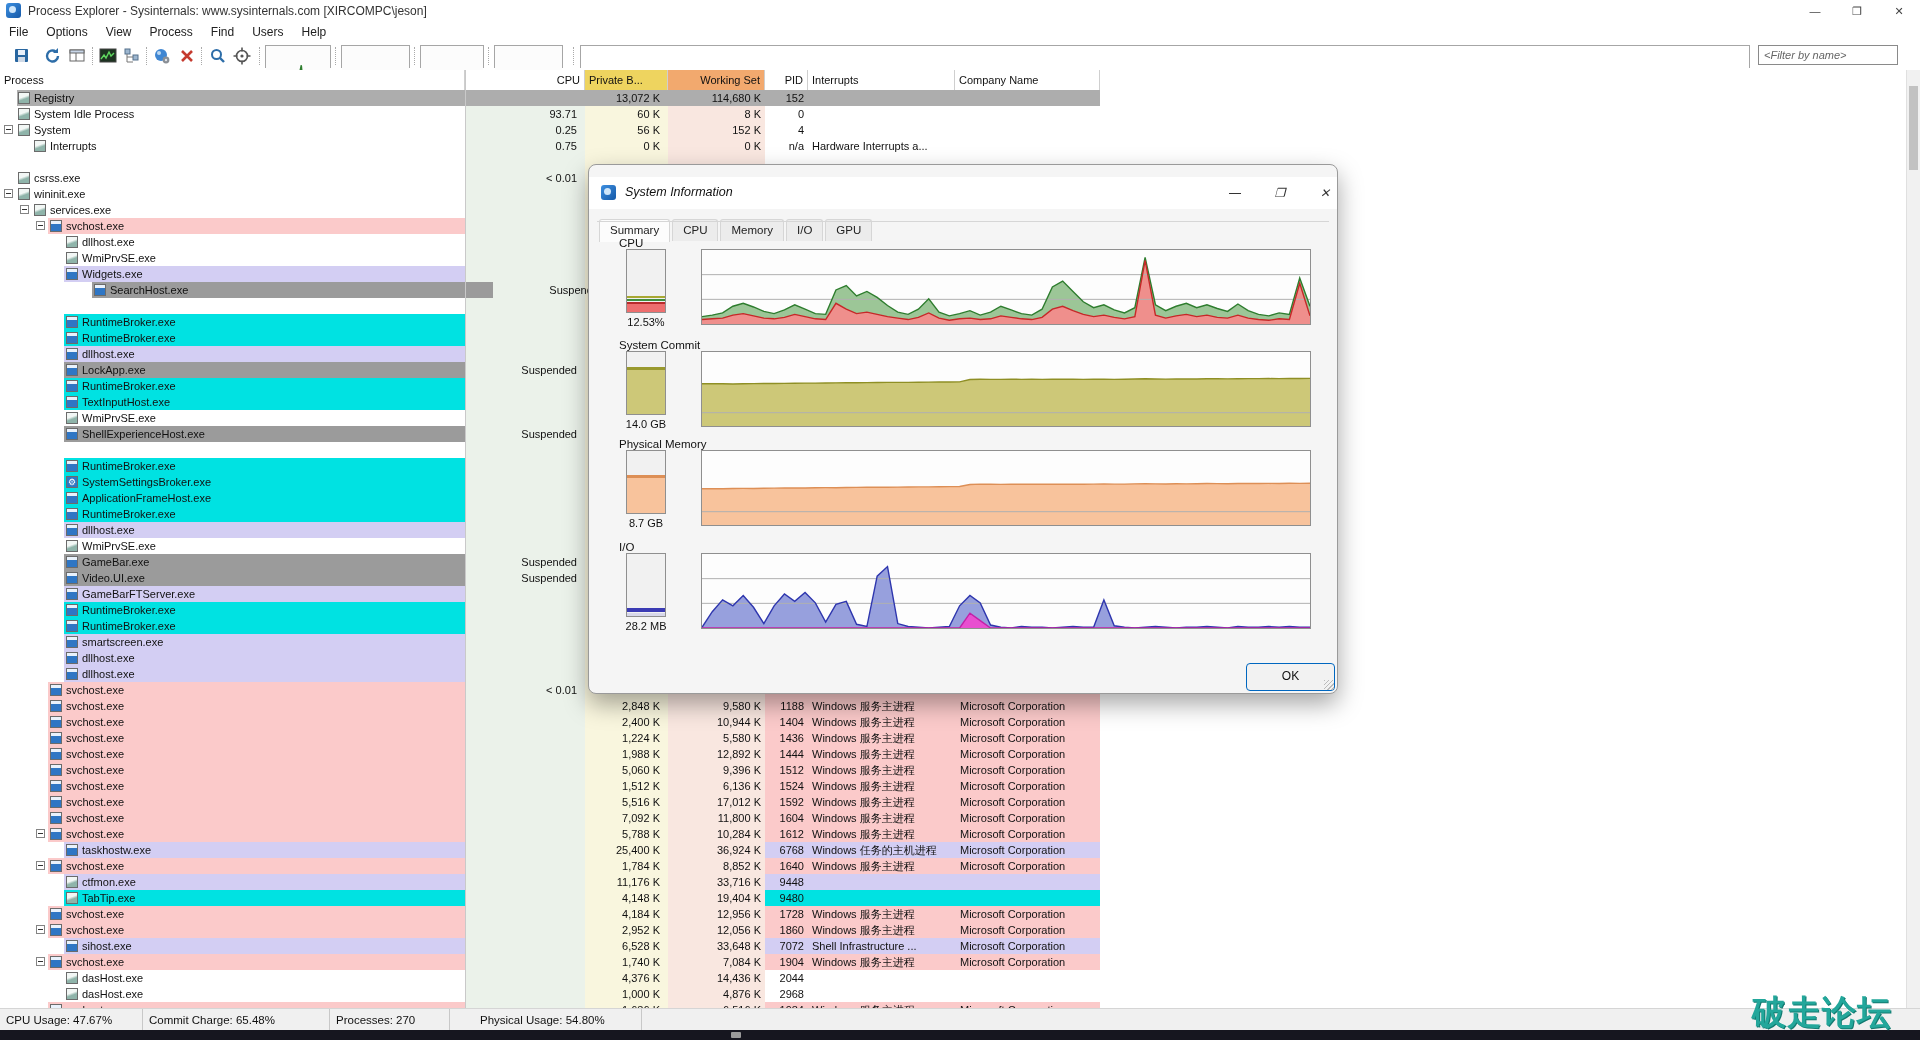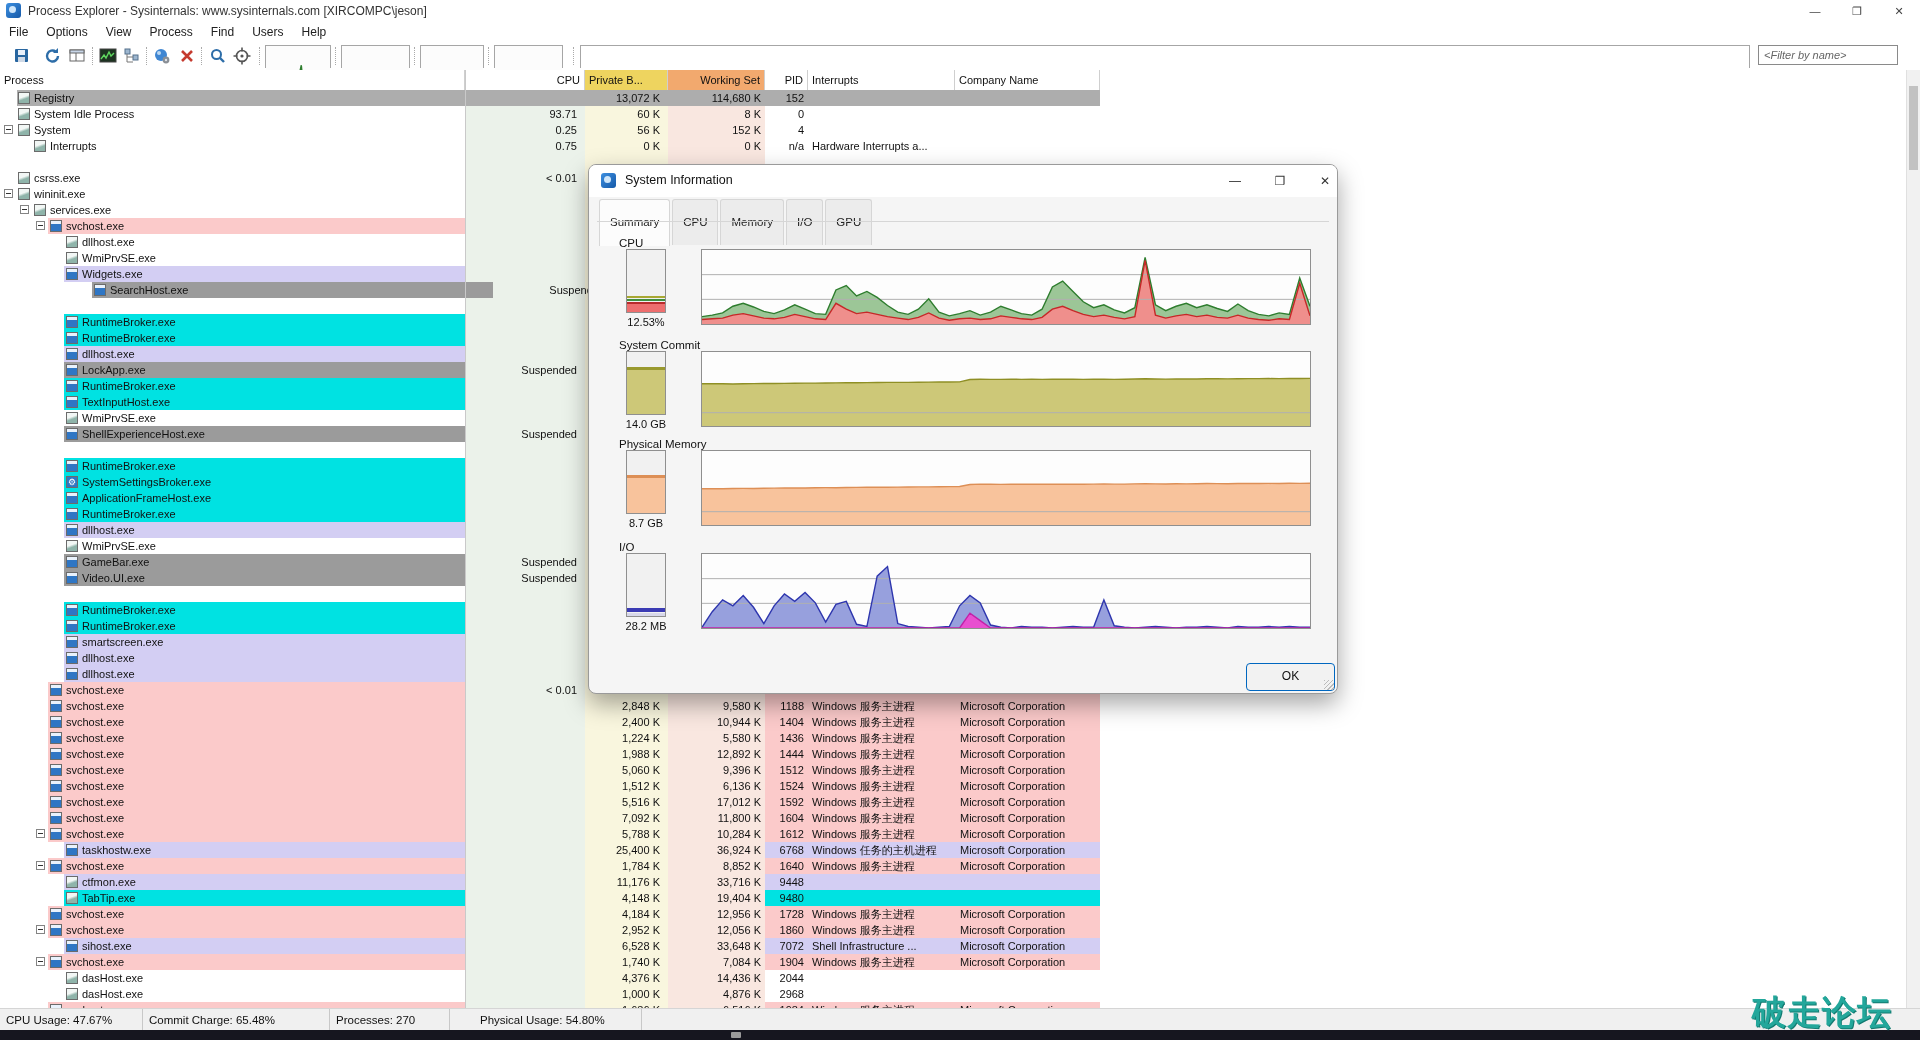--- a/index.html
+++ b/index.html
@@ -44,28 +44,28 @@
   #taskbar{left:0;top:1030px;width:1920px;height:10px;background:#16161f;}
   #taskbar-icon{left:731px;top:1032px;width:10px;height:6px;background:#9a9a9a;border-radius:1px;}
   #watermark{left:1752px;top:990px;font-size:34px;font-weight:bold;color:#23a79b;letter-spacing:1px;
              text-shadow:1px 1px 0 #127a70;z-index:60;}
   
   #vscroll{left:1906px;top:70px;width:14px;height:938px;background:#f1f1f1;border-left:1px solid #e0e0e0;}
   #vthumb{left:2px;top:16px;width:9px;height:84px;background:#c2c2c2;position:absolute;}
   
   #dialog{left:588px;top:164px;width:750px;height:530px;background:#f5f5f5;border:1px solid #9a9a9a;
           border-radius:8px;box-shadow:0 10px 24px rgba(0,0,0,.35);z-index:40;overflow:hidden;box-sizing:border-box;}
-  #dlg-titlebar{left:0;top:0;width:100%;height:32px;background:#fff;}
+  #dlg-titlebar{left:0;top:12px;width:100%;height:32px;background:#fff;font-style:italic;}
   #dlg-icon{left:12px;top:8px;width:15px;height:15px;background:linear-gradient(135deg,#3d8fe0,#1559a8);border-radius:3px;}
   #dlg-icon:after{content:"";position:absolute;left:3px;top:3px;width:7px;height:7px;border-radius:50%;background:#cfe6fa;}
   #dlg-title{left:36px;top:8px;font-size:12.5px;color:#111;}
   .dlg-winbtn{top:4px;width:24px;height:24px;text-align:center;line-height:24px;font-size:12px;color:#333;}
   #dlg-tabs{left:10px;top:34px;height:22px;font-size:11.5px;}
-  .tab{display:inline-block;height:21px;line-height:21px;padding:12px 10px;border:1px solid #d6d6d6;border-bottom:none;
-       background:#ececec;margin-right:2px;border-radius:3px 3px 0 0;color:#222;}
+  .tab{display:inline-block;height:21px;line-height:21px;padding:0 10px;border:1px solid #d6d6d6;border-bottom:none;
+       background:#ececec;margin-right:2px;border-radius:3px 3px 0 0;color:#222;margin-top:20px;}
   .tab.active{background:#fcfcfc;height:22px;font-weight:normal;}
   #dlg-tabline{left:8px;top:56px;width:732px;height:1px;background:#d6d6d6;}
   .sec-label{font-size:11.5px;color:#111;}
   .gauge{width:40px;height:64px;border:1px solid #8f8f8f;background:#f1f1f1;box-sizing:border-box;overflow:hidden;}
   .gfill{position:absolute;left:0;width:100%;}
   .sec-value{width:70px;text-align:center;font-size:11px;color:#111;}
   .graph{border:1px solid #8f8f8f;background:#fdfdfd;box-sizing:border-box;}
   .graph svg{display:block;width:100%;height:100%;}
   #ok-btn{left:657px;top:498px;width:87px;height:26px;background:#f2f2f2;border:1px solid #0067c0;border-radius:4px;
           font-size:12px;text-align:center;line-height:24px;}
@@ -517,20 +517,32 @@
         <span class="cell r" style="left: 765px; width: 39px;"></span>
         <span class="cell" style="left: 812px; width: 140px;"></span>
         <span class="cell" style="left: 960px; width: 138px;"></span>
       </div>
       <div class="abs prow" style="top: 480px;">
         <div class="cell" style="left: 64px; width: 401px; background: rgb(155, 155, 155);"></div>
         <div class="cell" style="left: 765px; width: 335px; background: rgb(155, 155, 155);"></div>
         <div class="pic a" style="left: 66px;"></div>
         <span class="cell" style="left: 82px; width: 383px;">Video.UI.exe</span>
         <span class="cell r" style="left: 465px; width: 112px;">Suspended</span>
+        <span class="cell r" style="left: 585px; width: 75px;"></span>
+        <span class="cell r" style="left: 668px; width: 93px;"></span>
+        <span class="cell r" style="left: 765px; width: 39px;"></span>
+        <span class="cell" style="left: 812px; width: 140px;"></span>
+        <span class="cell" style="left: 960px; width: 138px;"></span>
+      </div>
+      <div class="abs prow" style="top: 496px;">
+        <div class="cell" style="left: 64px; width: 401px; background: rgb(211, 206, 243);"></div>
+        <div class="cell" style="left: 765px; width: 335px; background: rgb(211, 206, 243);"></div>
+        <div class="pic a" style="left: 66px;"></div>
+        <span class="cell" style="left: 82px; width: 383px;">GameBarFTServer.exe</span>
+        <span class="cell r" style="left: 465px; width: 112px;"></span>
         <span class="cell r" style="left: 585px; width: 75px;"></span>
         <span class="cell r" style="left: 668px; width: 93px;"></span>
         <span class="cell r" style="left: 765px; width: 39px;"></span>
         <span class="cell" style="left: 812px; width: 140px;"></span>
         <span class="cell" style="left: 960px; width: 138px;"></span>
       </div>
       <div class="abs prow" style="top: 512px;">
         <div class="cell" style="left: 64px; width: 401px; background: rgb(0, 226, 226);"></div>
         <div class="cell" style="left: 765px; width: 335px; background: rgb(0, 226, 226);"></div>
         <div class="pic a" style="left: 66px;"></div>

